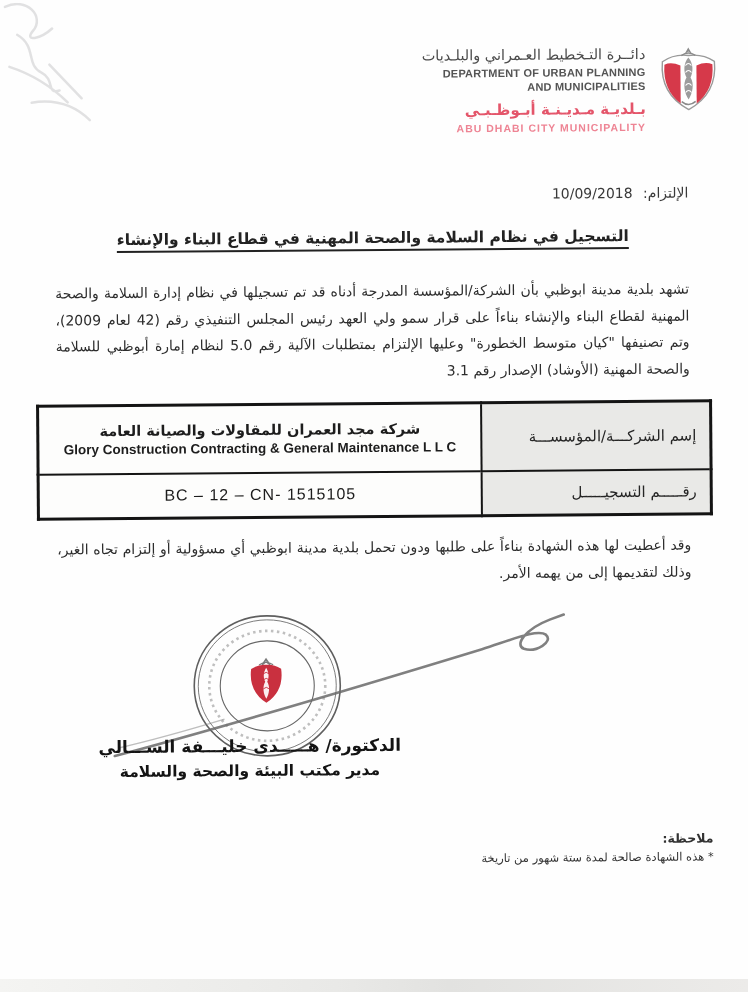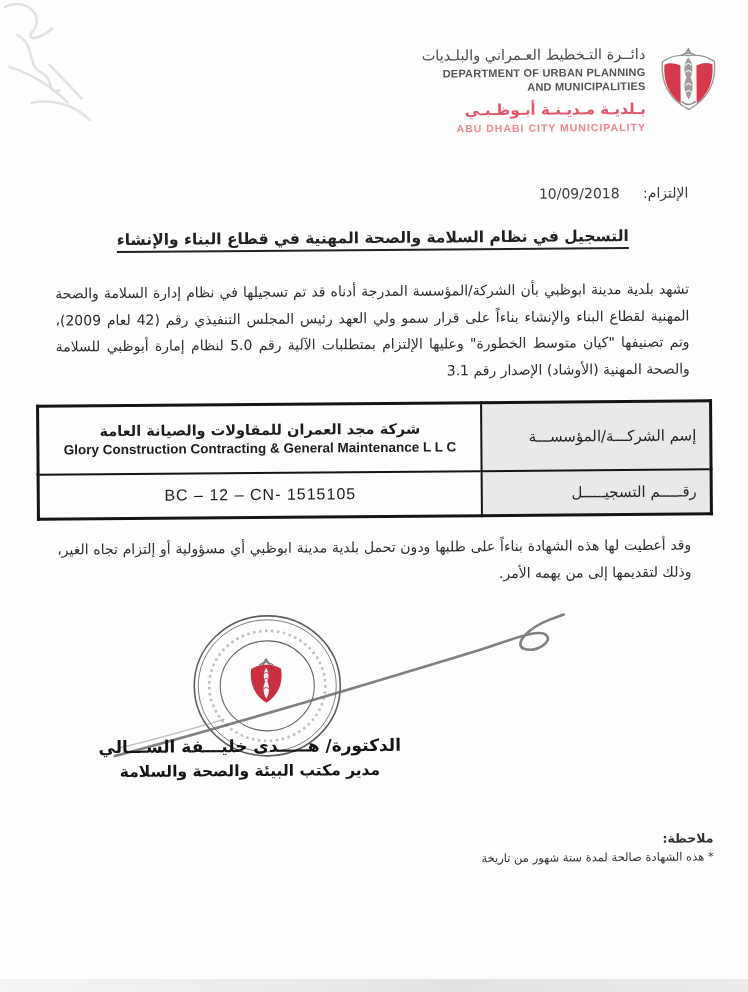--- a/index.html
+++ b/index.html
@@ -18,21 +18,21 @@
   .hdr-text{position:absolute;top:48px;right:100px;text-align:right;direction:rtl;}
   .dept-ar{font-size:14.5px;color:#4b4b4b;margin-bottom:3px;}
   .dept-en{direction:ltr;font-family:"Liberation Sans",sans-serif;font-weight:bold;
            font-size:11px;line-height:14px;color:#545454;letter-spacing:.2px;}
   .muni-ar{font-size:15px;color:#e4556a;margin-top:7px;font-weight:bold;}
   .muni-en{direction:ltr;font-family:"Liberation Sans",sans-serif;font-weight:bold;
            font-size:10.5px;color:#ee8494;letter-spacing:1px;margin-top:3px;}
 
   
   .date-line{position:absolute;top:187px;right:58px;direction:rtl;font-size:14px;color:#3a3a3a;}
-  .date-line .v{margin-right:19px;}
+  .date-line .v{margin-right:6px;}
   .doc-title{position:absolute;top:229px;left:40px;right:40px;text-align:center;direction:rtl;
              font-size:15.5px;font-weight:bold;color:#222;
              text-decoration:underline;text-underline-offset:6px;text-decoration-thickness:1.5px;}
 
   
   .para{position:absolute;left:56px;right:58px;direction:rtl;text-align:justify;
         font-size:14px;line-height:26.5px;color:#2d2d2d;}
   .para1{top:278px;}
   .para2{top:534px;}
 

